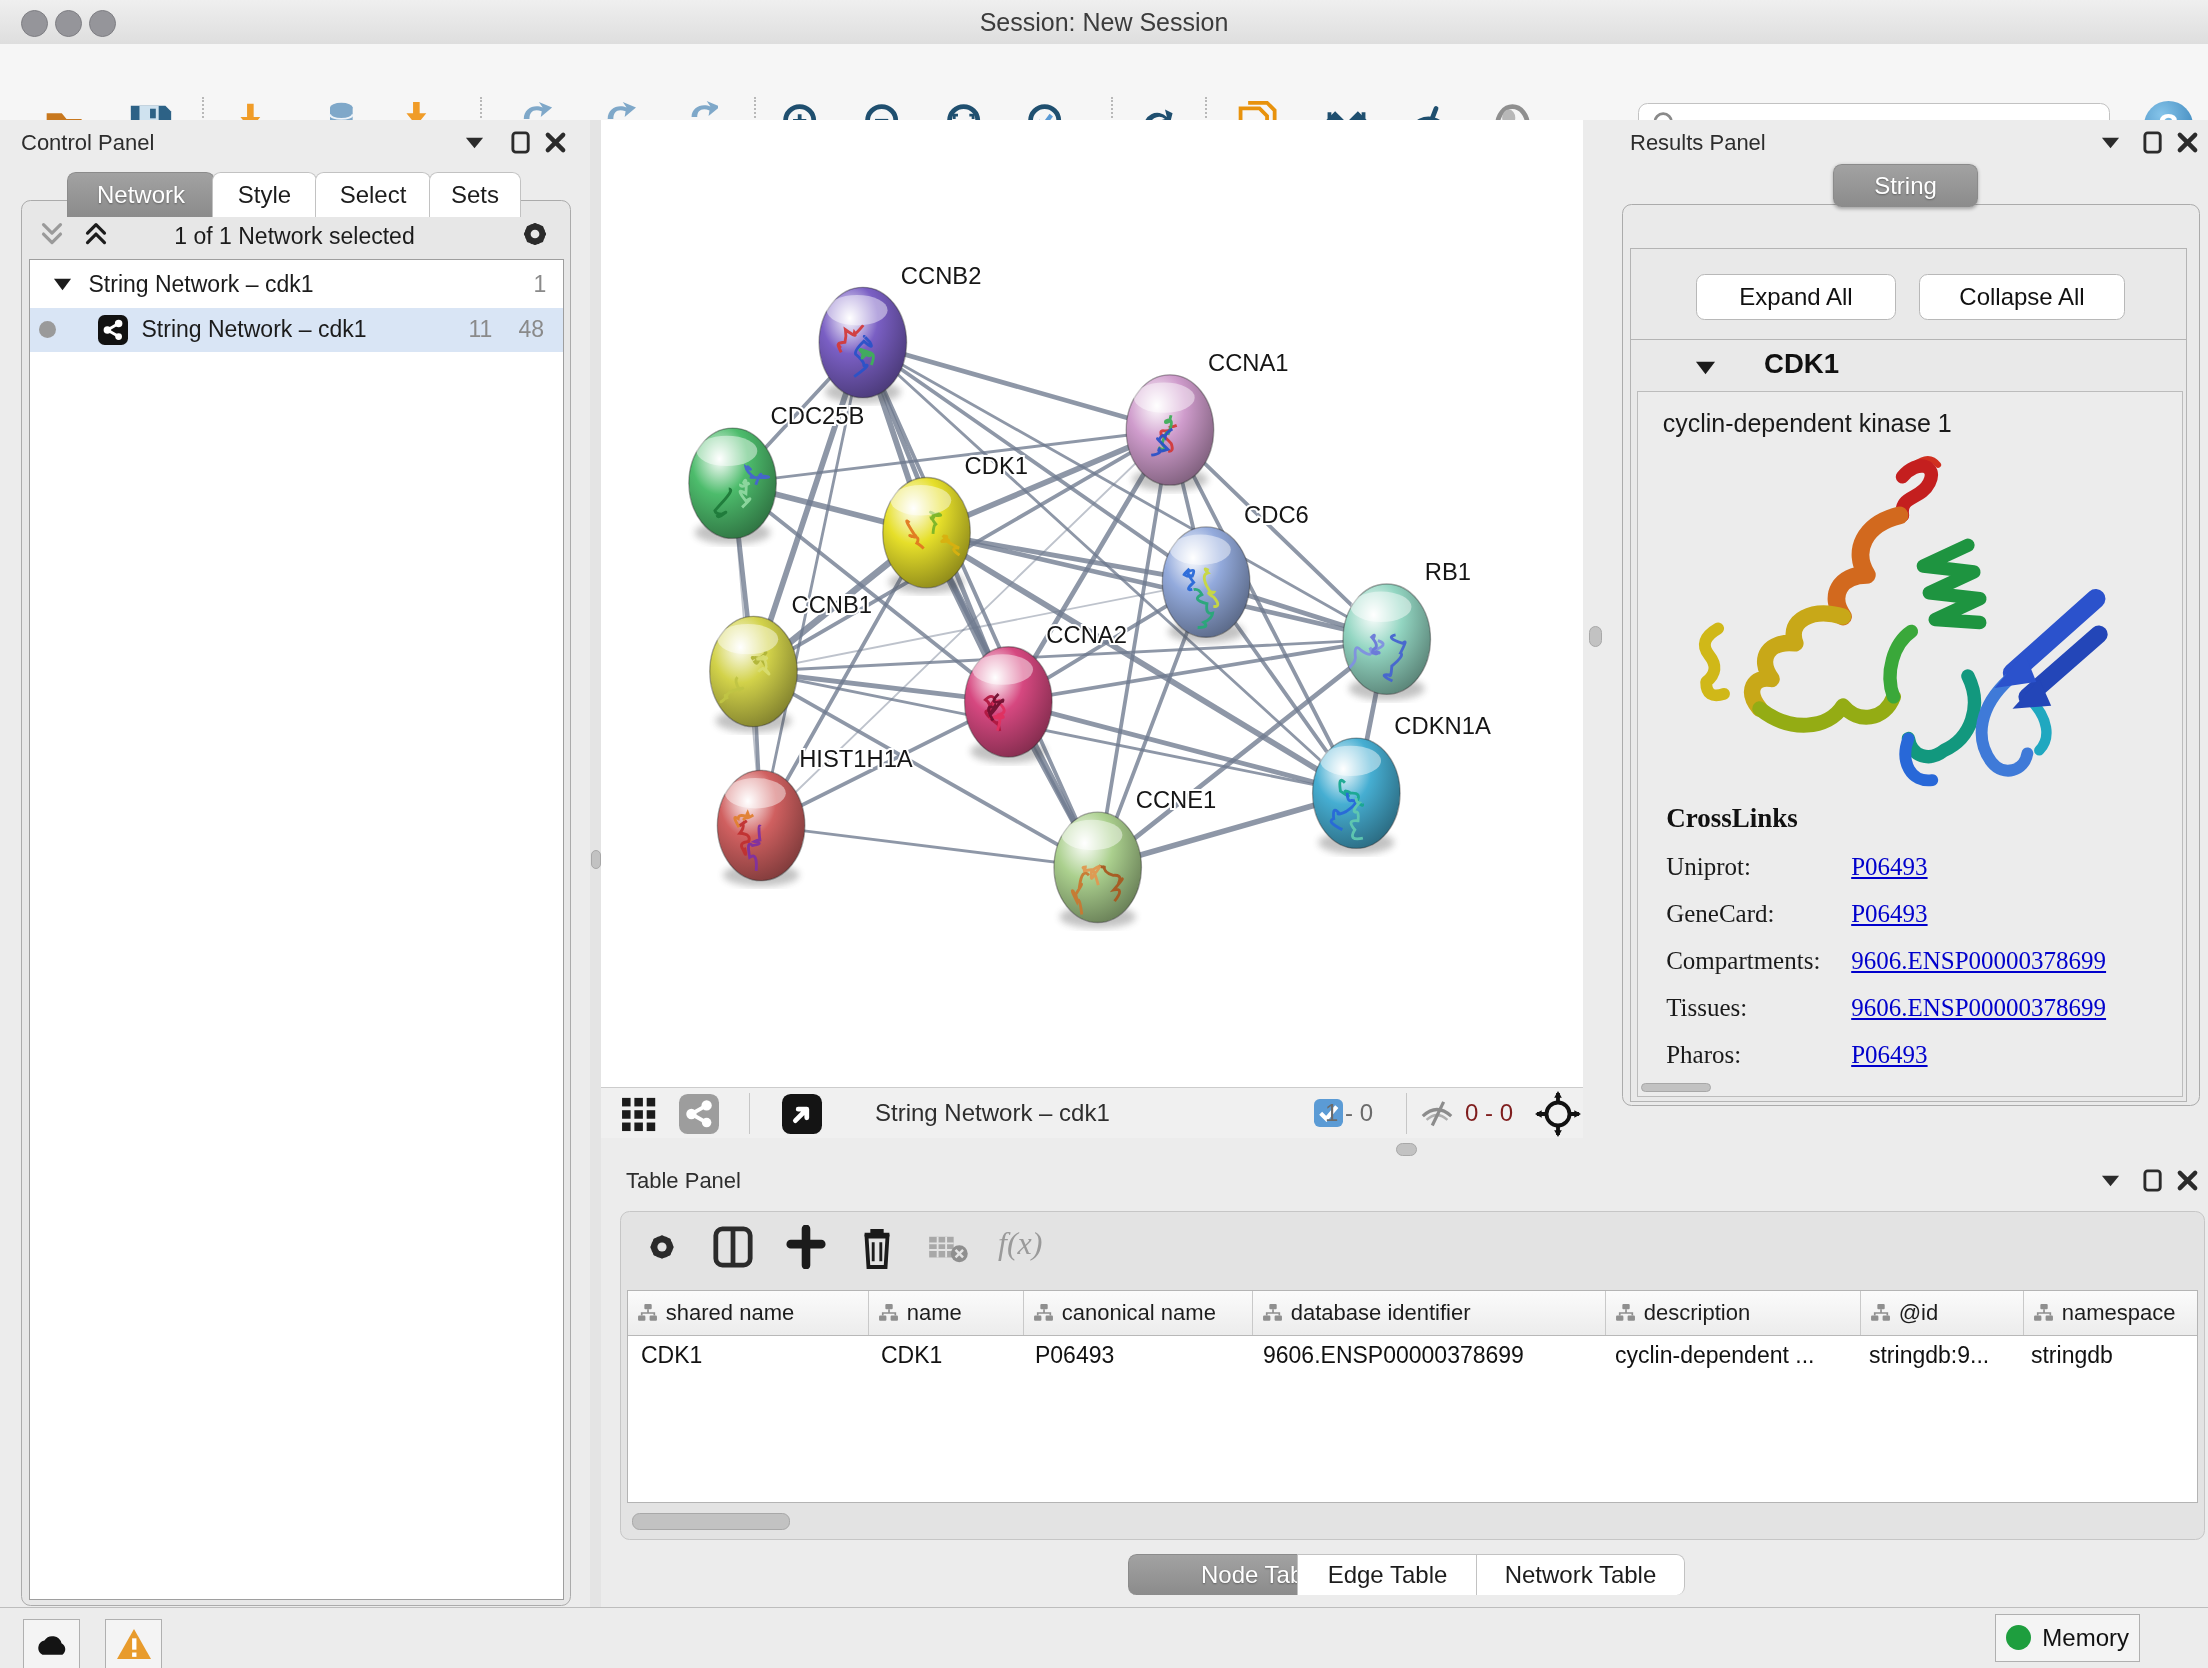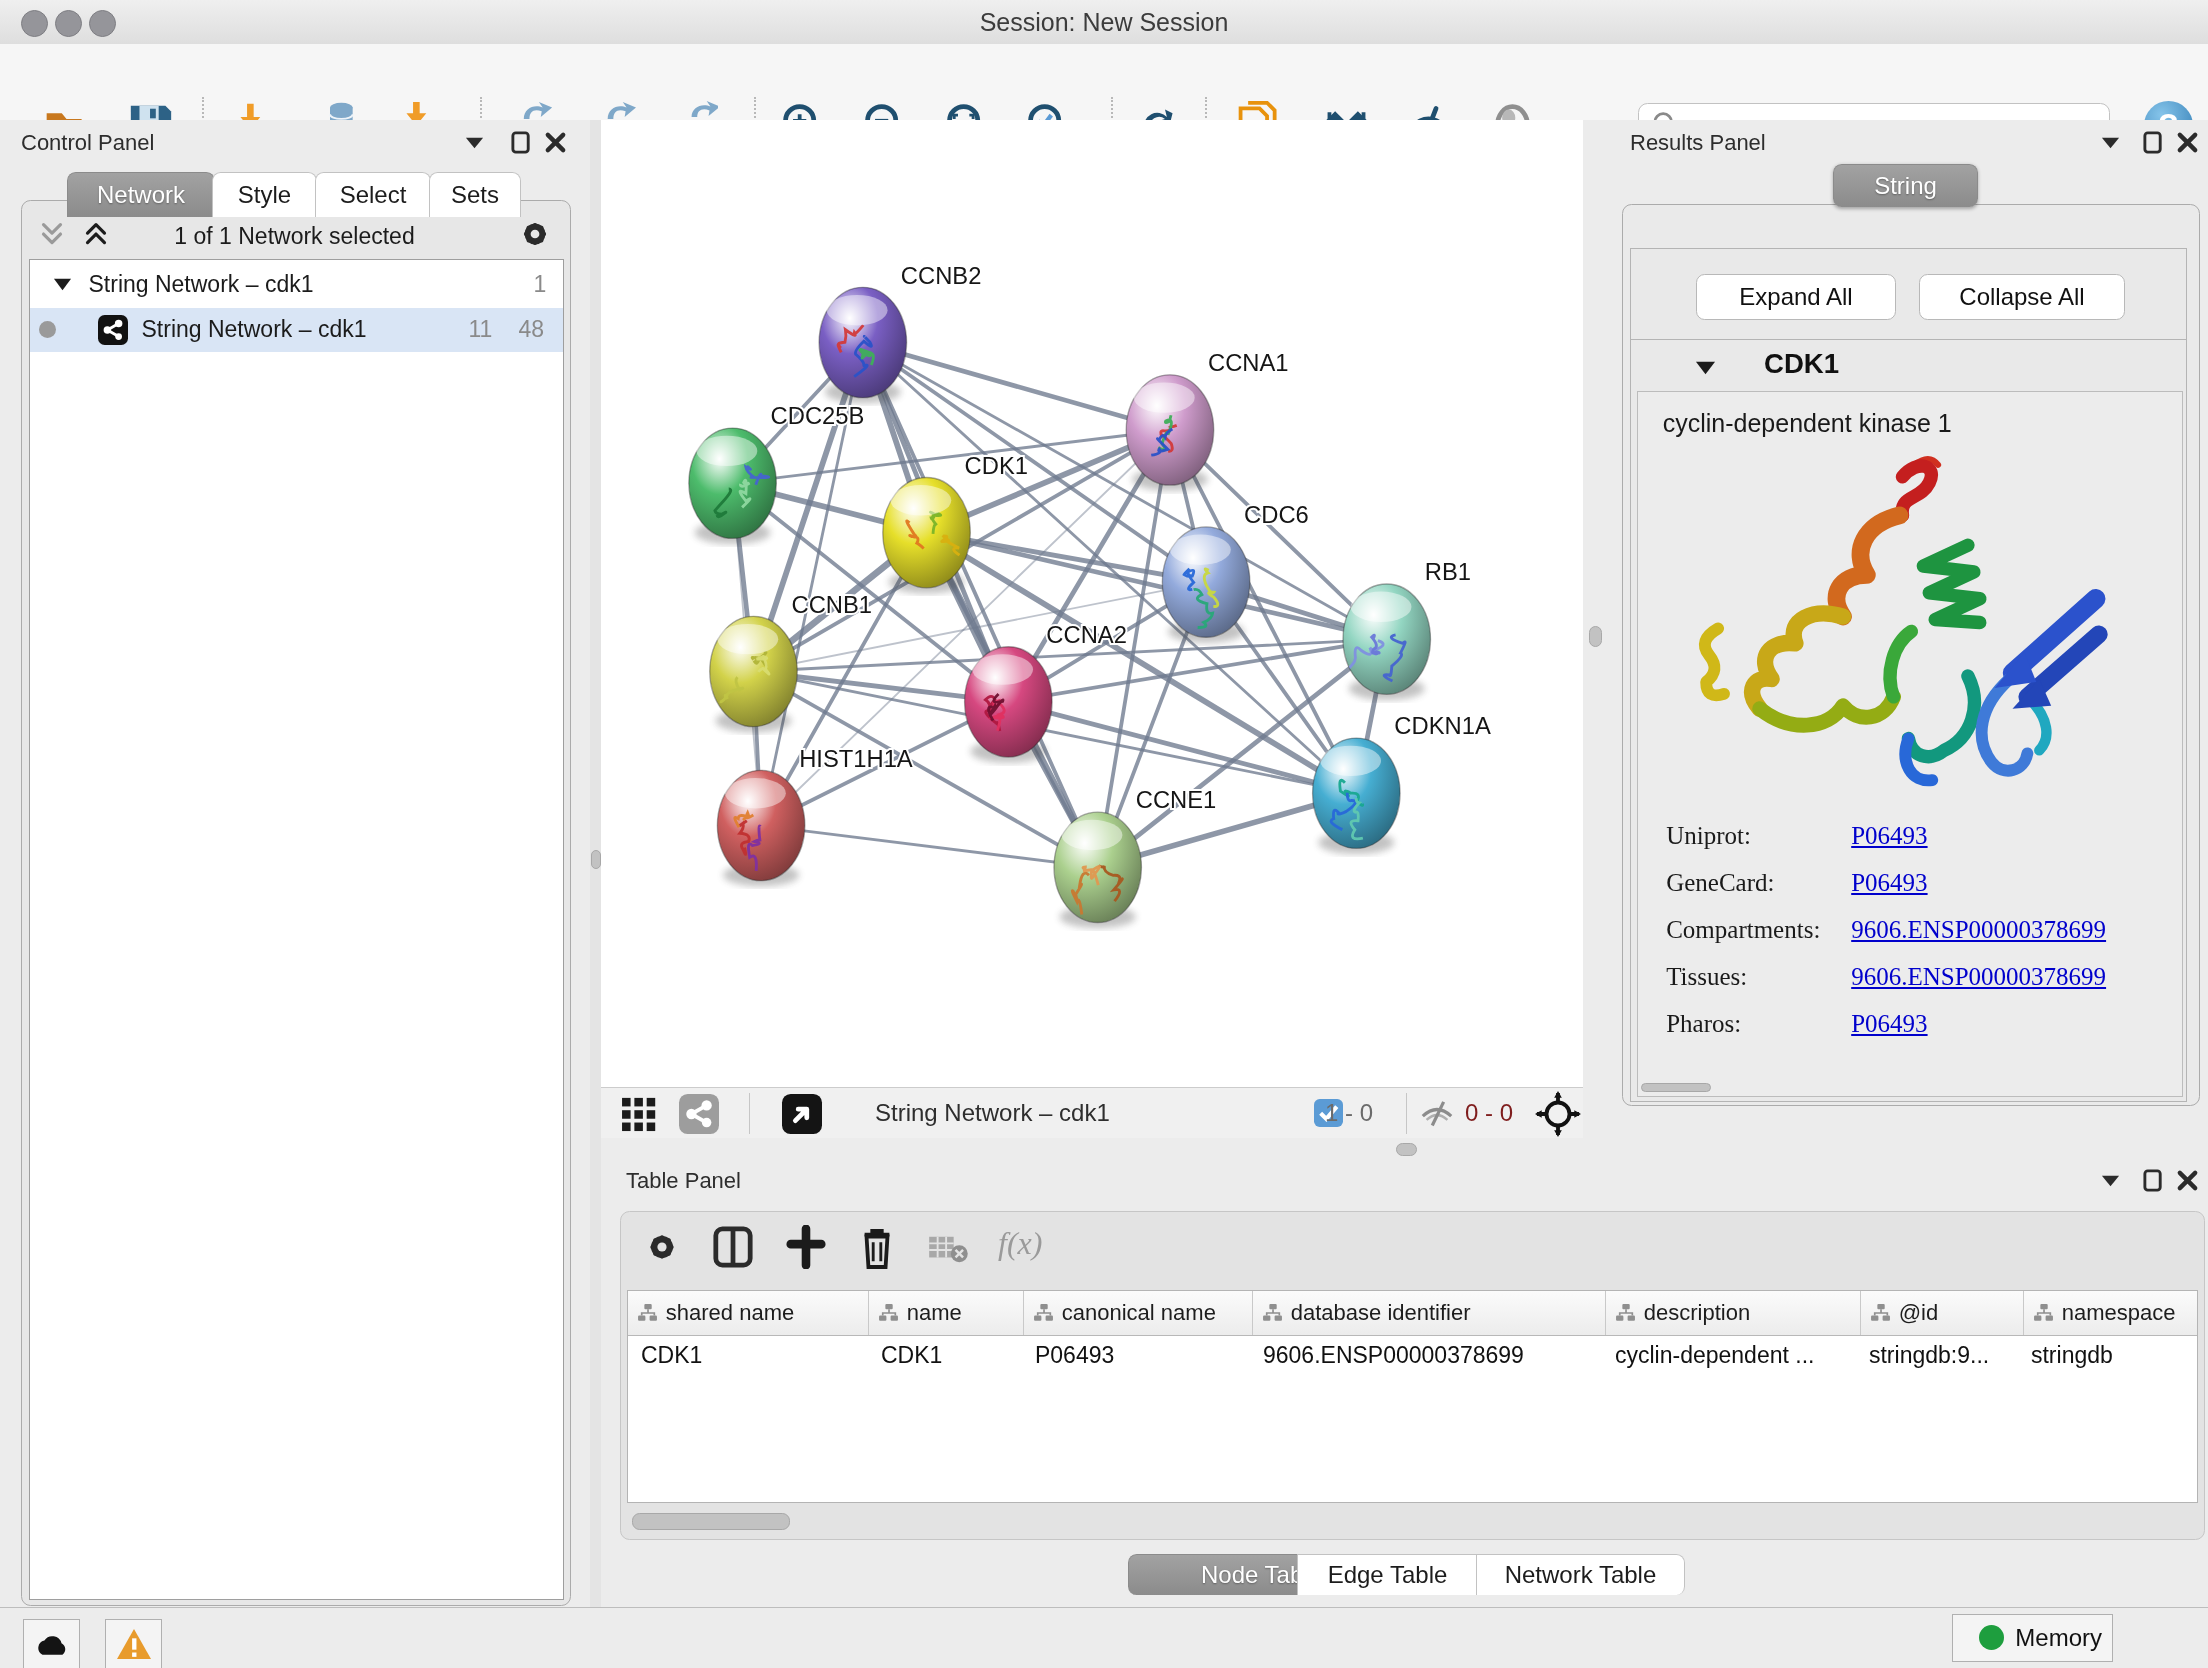--- a/index.html
+++ b/index.html
@@ -617,20 +617,21 @@
             <path d="M284 122 L236 164" stroke="#2346b8" stroke-width="12"></path>
             <path d="M224 152 C204 170 200 192 212 208 C220 218 234 214 236 202" stroke="#3f7ad8" stroke-width="8"></path>
             <path d="M238 166 C250 178 252 192 244 200" stroke="#20a8c0" stroke-width="7"></path>
             <path d="M156 192 C150 208 158 222 172 220" stroke="#2868d8" stroke-width="8"></path>
           </g>
           <polygon points="214,158 234,134 242,154" fill="#2b52cc"></polygon>
           <polygon points="226,172 244,152 252,170" fill="#2346b8"></polygon>
         </svg>
 
         <div class="abs serif" style="left:28.5px;top:411px;width:495px;">
+          <div style="font-size:27px;font-weight:bold;color:#111;">CrossLinks</div>
           <div id="crosslinks-rows" class="serif">
               <div class="cl-row">
                 <span class="cl-label">Uniprot:</span>
                 <span class="cl-link">P06493</span>
               </div>
               <div class="cl-row">
                 <span class="cl-label">GeneCard:</span>
                 <span class="cl-link">P06493</span>
               </div>
               <div class="cl-row">
@@ -783,20 +784,20 @@
         <path d="M10 26 a8 8 0 0 1 2-15 a10 10 0 0 1 18 3 a7 7 0 0 1 1 12z" fill="#141414"></path>
       </svg>
     </div>
     <div class="statusbtn" style="left:105px;top:11.4px;width:55px;height:48px;">
       <svg width="38" height="34" viewBox="0 0 40 36">
         <path d="M20 2 L38 34 H2z" fill="#e89b2c"></path>
           <rect x="18" y="12" width="4.6" height="12" fill="#fff"></rect>
           <rect x="18" y="27" width="4.6" height="4.6" fill="#fff"></rect>
       </svg>
     </div>
-    <div class="statusbtn" style="left:1952px;top:5.7px;width:143px;height:46px;padding-left:16px;">
+    <div class="statusbtn" style="left:1995px;top:5.7px;width:143px;height:46px;">
       <span style="width:25px;height:25px;border-radius:50%;background:#1e9e3e;margin-right:11.4px;"></span>
       <span style="font-size:24px;color:#111;">Memory</span>
     </div>
   </div>
 
 </div>
 
 
 </body></html>

